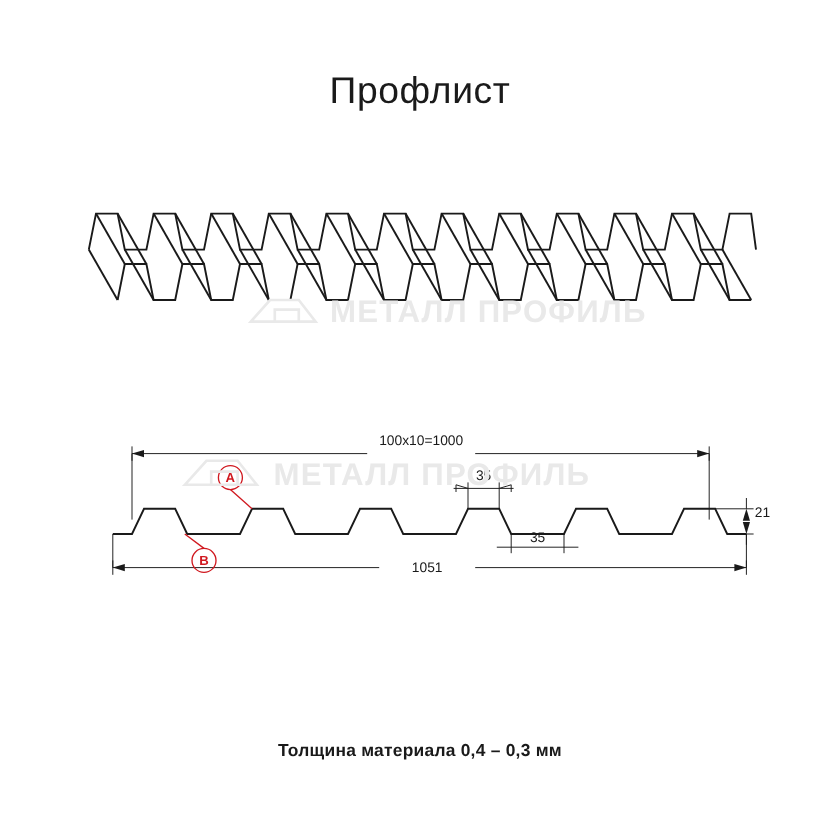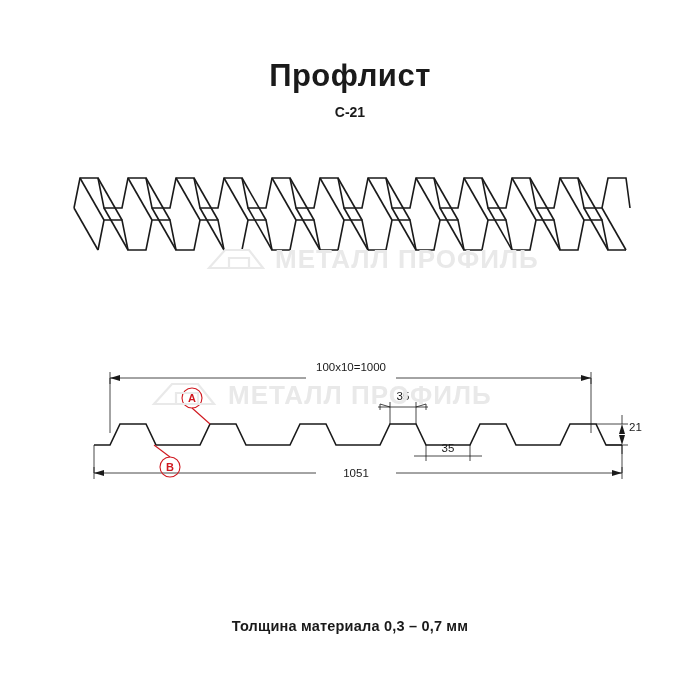--- a/index.html
+++ b/index.html
@@ -22,21 +22,21 @@
     width: 700px;
     height: 700px;
   }
   .title {
     position: absolute;
     left: 0;
     top: 58px;
     width: 700px;
     text-align: center;
     font-size: 31px;
-    font-weight: bold;
+    font-weight: normal;
     letter-spacing: 0.5px;
   }
   .subtitle {
     position: absolute;
     left: 0;
     top: 104px;
     width: 700px;
     text-align: center;
     font-size: 14px;
     font-weight: bold;
@@ -87,21 +87,20 @@
   .dim-txt { fill: #1a1a1a; font-size: 11.5px; font-family: "Liberation Sans", sans-serif; }
   .wm-txt { fill: #e9e9e9; font-size: 26px; font-weight: bold; font-family: "Liberation Sans", sans-serif; letter-spacing: 1px; }
   .wm-shape { fill: none; stroke: #e9e9e9; stroke-width: 2.2; }
 </style>
 </head>
 <body>
 
 <div class="page">
 
   <div class="title">Профлист</div>
-  <div class="subtitle">С-21</div>
 
   <div class="iso-block">
     <svg width="560" height="130" viewBox="0 0 560 130">
       <g class="prof" stroke-linejoin="miter">
 
         <path d="M28 100 L34 70 L52 70 L58 100 L76 100 L82 70 L100 70 L106 100 L124 100 L130 70 L148 70 L154 100 L172 100 L178 70 L196 70 L202 100 L220 100 L226 70 L244 70 L250 100 L268 100 L274 70 L292 70 L298 100 L316 100 L322 70 L340 70 L346 100 L364 100 L370 70 L388 70 L394 100 L412 100 L418 70 L436 70 L442 100 L460 100 L466 70 L484 70 L490 100 L508 100 L514 70 L532 70 L538 100 L556 100"></path>
 
         <path d="M4 58 L10 28 L28 28 L34 58 L52 58 L58 28 L76 28 L82 58 L100 58 L106 28 L124 28 L130 58 L148 58 L154 28 L172 28 L178 58 L196 58 L202 28 L220 28 L226 58 L244 58 L250 28 L268 28 L274 58 L292 58 L298 28 L316 28 L322 58 L340 58 L346 28 L364 28 L370 58 L388 58 L394 28 L412 28 L418 58 L436 58 L442 28 L460 28 L466 58 L484 58 L490 28 L508 28 L514 58 L532 58 L538 28 L556 28 L560 58"></path>
 
         <path d="M28 100 L4 58"></path>
@@ -235,15 +234,15 @@
   <div class="wm2">
     <svg width="390" height="60" viewBox="0 0 390 60">
       <g class="wm-shape">
         <path d="M4 44 L22 24 L48 24 L64 44 Z"></path>
         <path d="M26 44 L26 33 L48 33 L48 44"></path>
       </g>
       <text class="wm-txt" x="78" y="44">МЕТАЛЛ ПРОФИЛЬ</text>
     </svg>
   </div>
 
-  <div class="footer">Толщина материала 0,3 – 0,7 мм</div>
+  <div class="footer">Толщина материала 0,4 – 0,3 мм</div>
 
 </div>
 
 </body></html>

